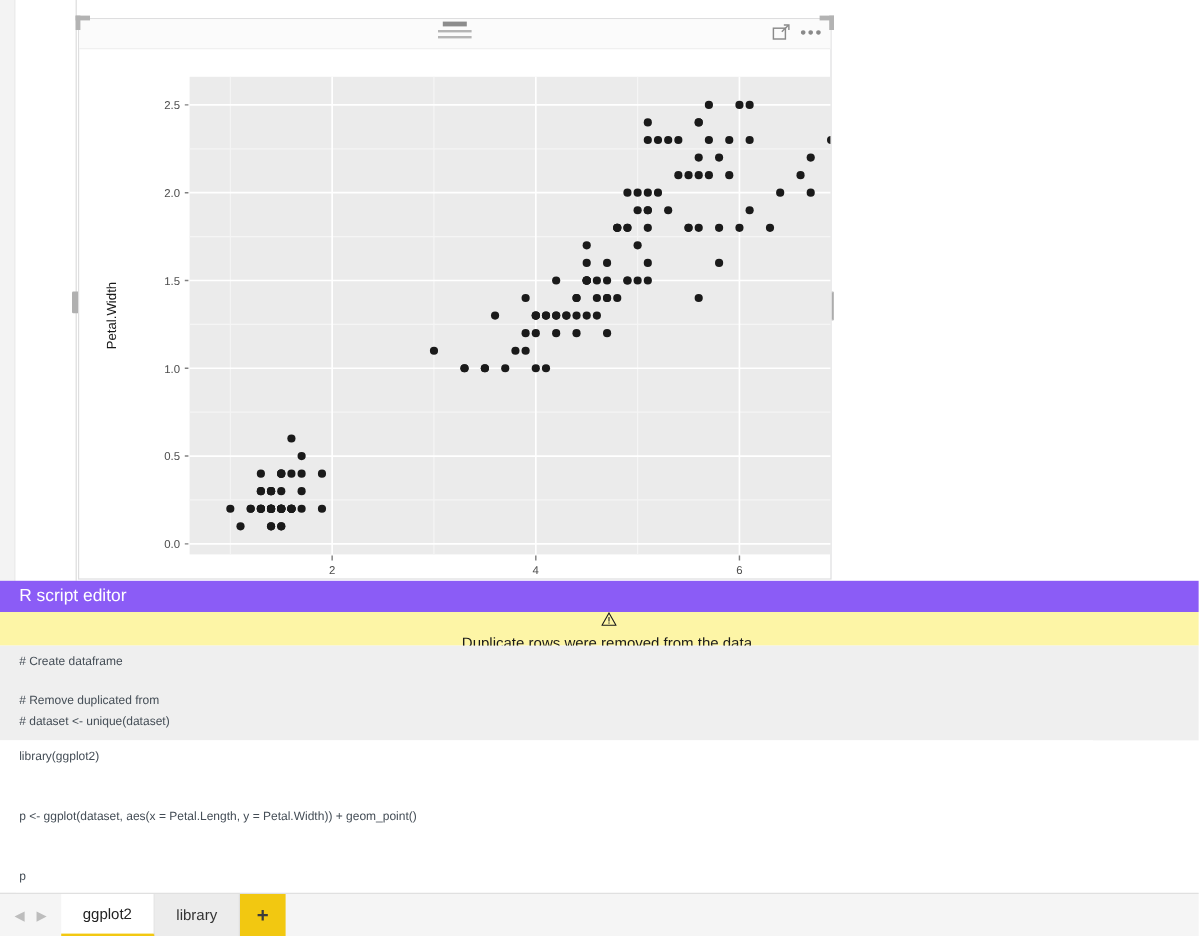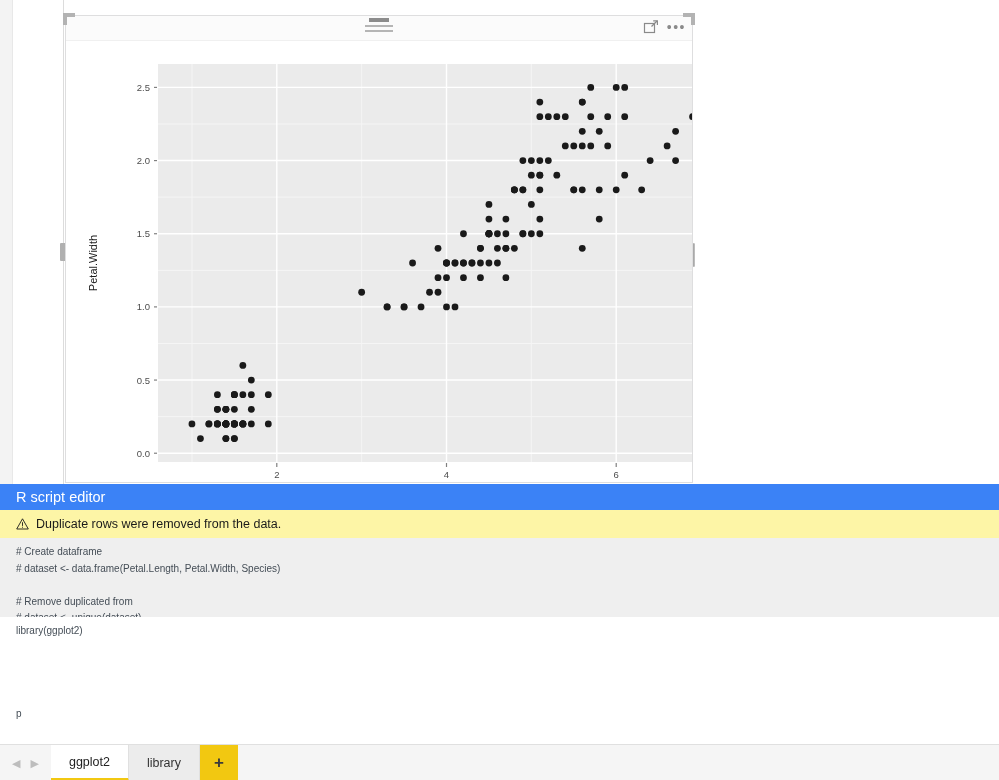--- a/index.html
+++ b/index.html
@@ -87,31 +87,31 @@
   .chart-wrap { position:absolute; left:1px; top:26px; width:625px; height:440px; }
   .chart-svg { display:block; }
 
   
   .editor {
     position:absolute; left:0; top:484px; width:999px; height:260px;
     background:#ffffff;
   }
   .editor-title-bar {
     position:absolute; left:0; top:0; width:999px; height:26px;
-    background:#3b82f6; color:#ffffff;
+    background:#8b5cf6; color:#ffffff;
     display:flex; align-items:center;
     padding-left:16px; box-sizing:border-box;
     font-size:14.5px;
   }
   .warn-bar {
     position:absolute; left:0; top:26px; width:999px; height:28px;
     background:#fdf5a6;
     display:flex; align-items:center; gap:7px;
     padding-left:16px; box-sizing:border-box;
-    font-size:12.5px; color:#1a1a1a;
+    font-size:12.5px; color:#1a1a1a;flex-direction:column;
   }
   .warn-icon { width:13px; height:12px; flex:0 0 auto; }
   .code-block-commented {
     position:absolute; left:0; top:54px; width:999px; height:79px;
     background:#efefef;
     box-sizing:border-box; padding:6px 0 0 16px;
   }
   .code-block-plain {
     position:absolute; left:0; top:133px; width:911px; height:107px;
     background:#ffffff;
@@ -404,30 +404,30 @@
           <path d="M6.5 0.8 L12.3 11 L0.7 11 Z" fill="none" stroke="#1a1a1a" stroke-width="0.9"></path>
           <rect x="6.05" y="4.2" width="0.9" height="3.7" fill="#1a1a1a"></rect>
           <rect x="6.05" y="8.7" width="0.9" height="1" fill="#1a1a1a"></rect>
         </svg>
       </span>
       <span>Duplicate rows were removed from the data.</span>
     </div>
 
     <div class="code-block-commented">
       <div class="code-line"># Create dataframe</div>
-      <div class="code-line"># dataset &lt;- data.frame(Petal.Length, Petal.Width, Species)</div>
       <div class="code-line sp">&nbsp;</div>
       <div class="code-line"># Remove duplicated from</div>
       <div class="code-line"># dataset &lt;- unique(dataset)</div>
     </div>
 
     <div class="code-block-plain">
       <div class="code-line">library(ggplot2)</div>
       <div class="code-line sp">&nbsp;</div>
       <div class="code-line sp">&nbsp;</div>
+      <div class="code-line">p &lt;- ggplot(dataset, aes(x = Petal.Length, y = Petal.Width)) + geom_point()</div>
       <div class="code-line sp">&nbsp;</div>
       <div class="code-line sp">&nbsp;</div>
       <div class="code-line">p</div>
     </div>
 
   </div>
 
   <div class="tabbar">
     <div class="tab-navs">
       <span>◀</span>

